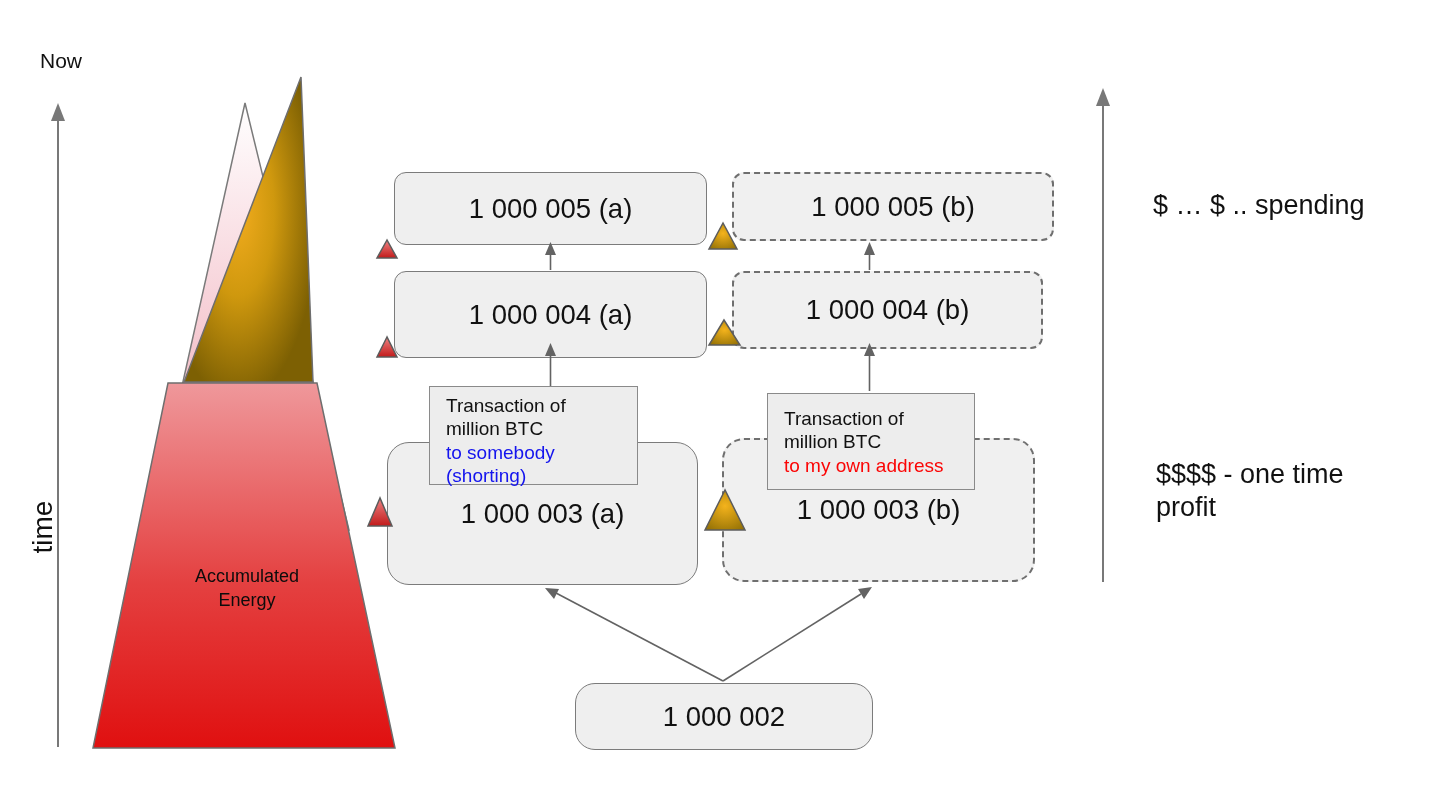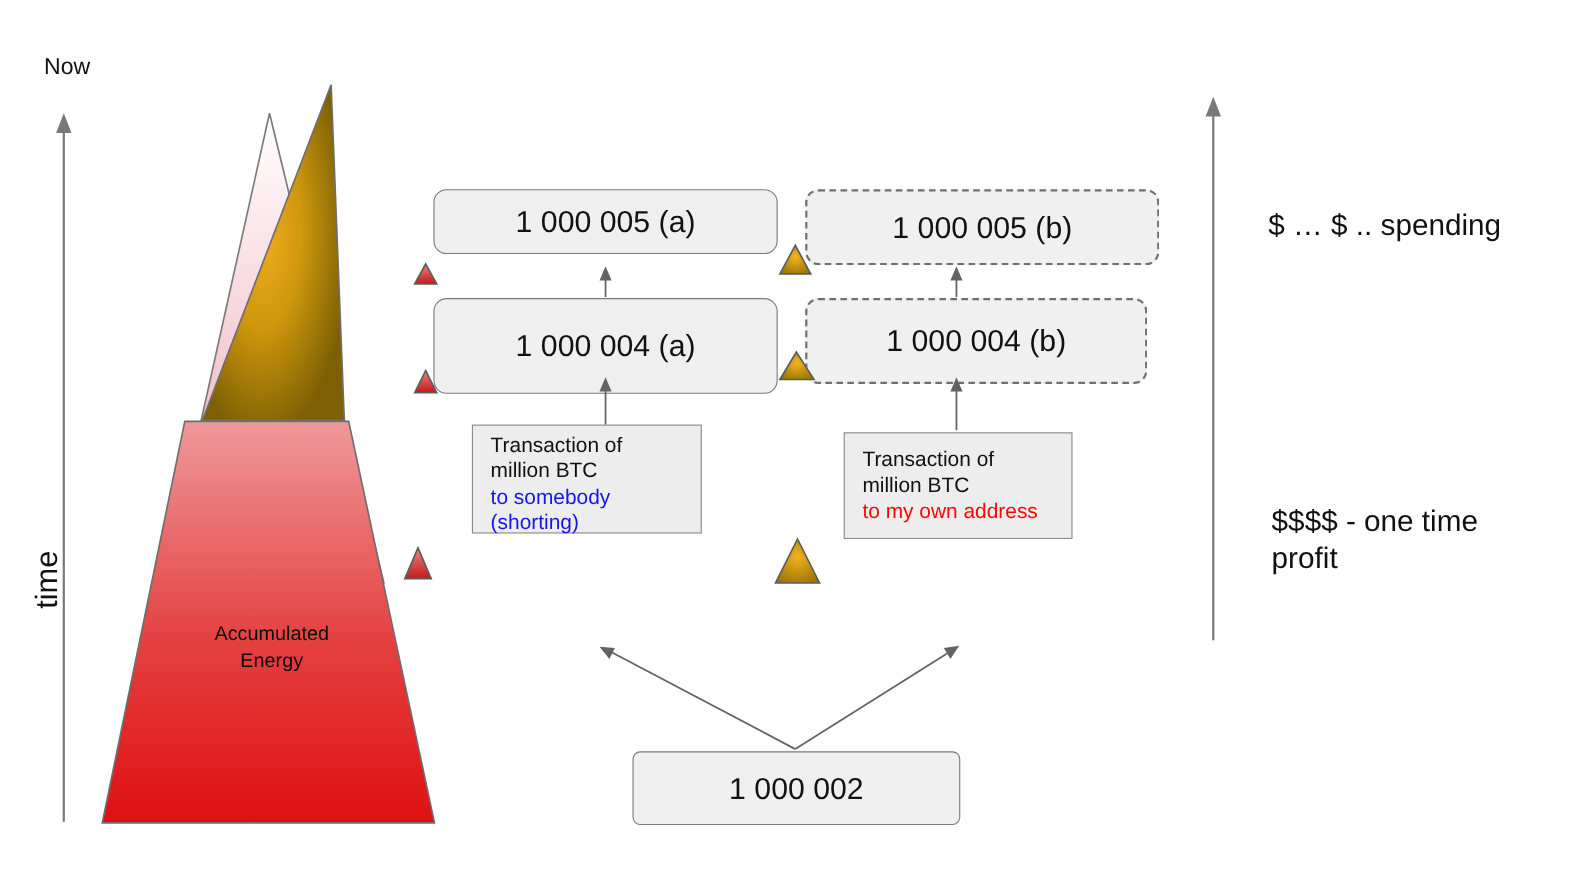--- a/index.html
+++ b/index.html
@@ -81,25 +81,27 @@
 
   <div class="abs now">Now</div>
   <div class="abs timelabel">time</div>
   <div class="abs spending">$ … $ .. spending</div>
   <div class="abs energy">
     <div>Accumulated</div>
     <div>Energy</div>
   </div>
   <div class="abs profit">$$$$ - one time profit</div>
 
-  <div class="box" style="left:394px;top:172px;width:313px;height:59px;">1 000 005 (a)</div>
+  <div class="box" style="left:394px;top:172px;width:313px;height:73px;">1 000 005 (a)</div>
   <div class="box dashed" style="left:732px;top:172px;width:322px;height:69px;">1 000 005 (b)</div>
   <div class="box" style="left:394px;top:271px;width:313px;height:87px;">1 000 004 (a)</div>
   <div class="box dashed" style="left:732px;top:271px;width:311px;height:78px;">1 000 004 (b)</div>
-  <div class="box" style="left:575px;top:683px;width:298px;height:67px;border-radius:7px;">1 000 002</div>
+  <div class="box big" style="left:387px;top:442px;width:311px;height:143px;">1 000 003 (a)</div>
+  <div class="box big dashed" style="left:722px;top:438px;width:313px;height:144px;">1 000 003 (b)</div>
+  <div class="box" style="left:575px;top:683px;width:298px;height:67px;border-radius:20px;">1 000 002</div>
 
   <svg class="layer" viewBox="0 0 1440 811">
     <g stroke="#636363" stroke-width="1.6">
       <line x1="550.5" y1="270" x2="550.5" y2="254"></line>
       <line x1="869.5" y1="270" x2="869.5" y2="254"></line>
       <line x1="550.5" y1="387" x2="550.5" y2="355"></line>
       <line x1="869.5" y1="391" x2="869.5" y2="355"></line>
       <line x1="723" y1="681" x2="556" y2="593"></line>
       <line x1="723" y1="681" x2="861" y2="594"></line>
     </g>

